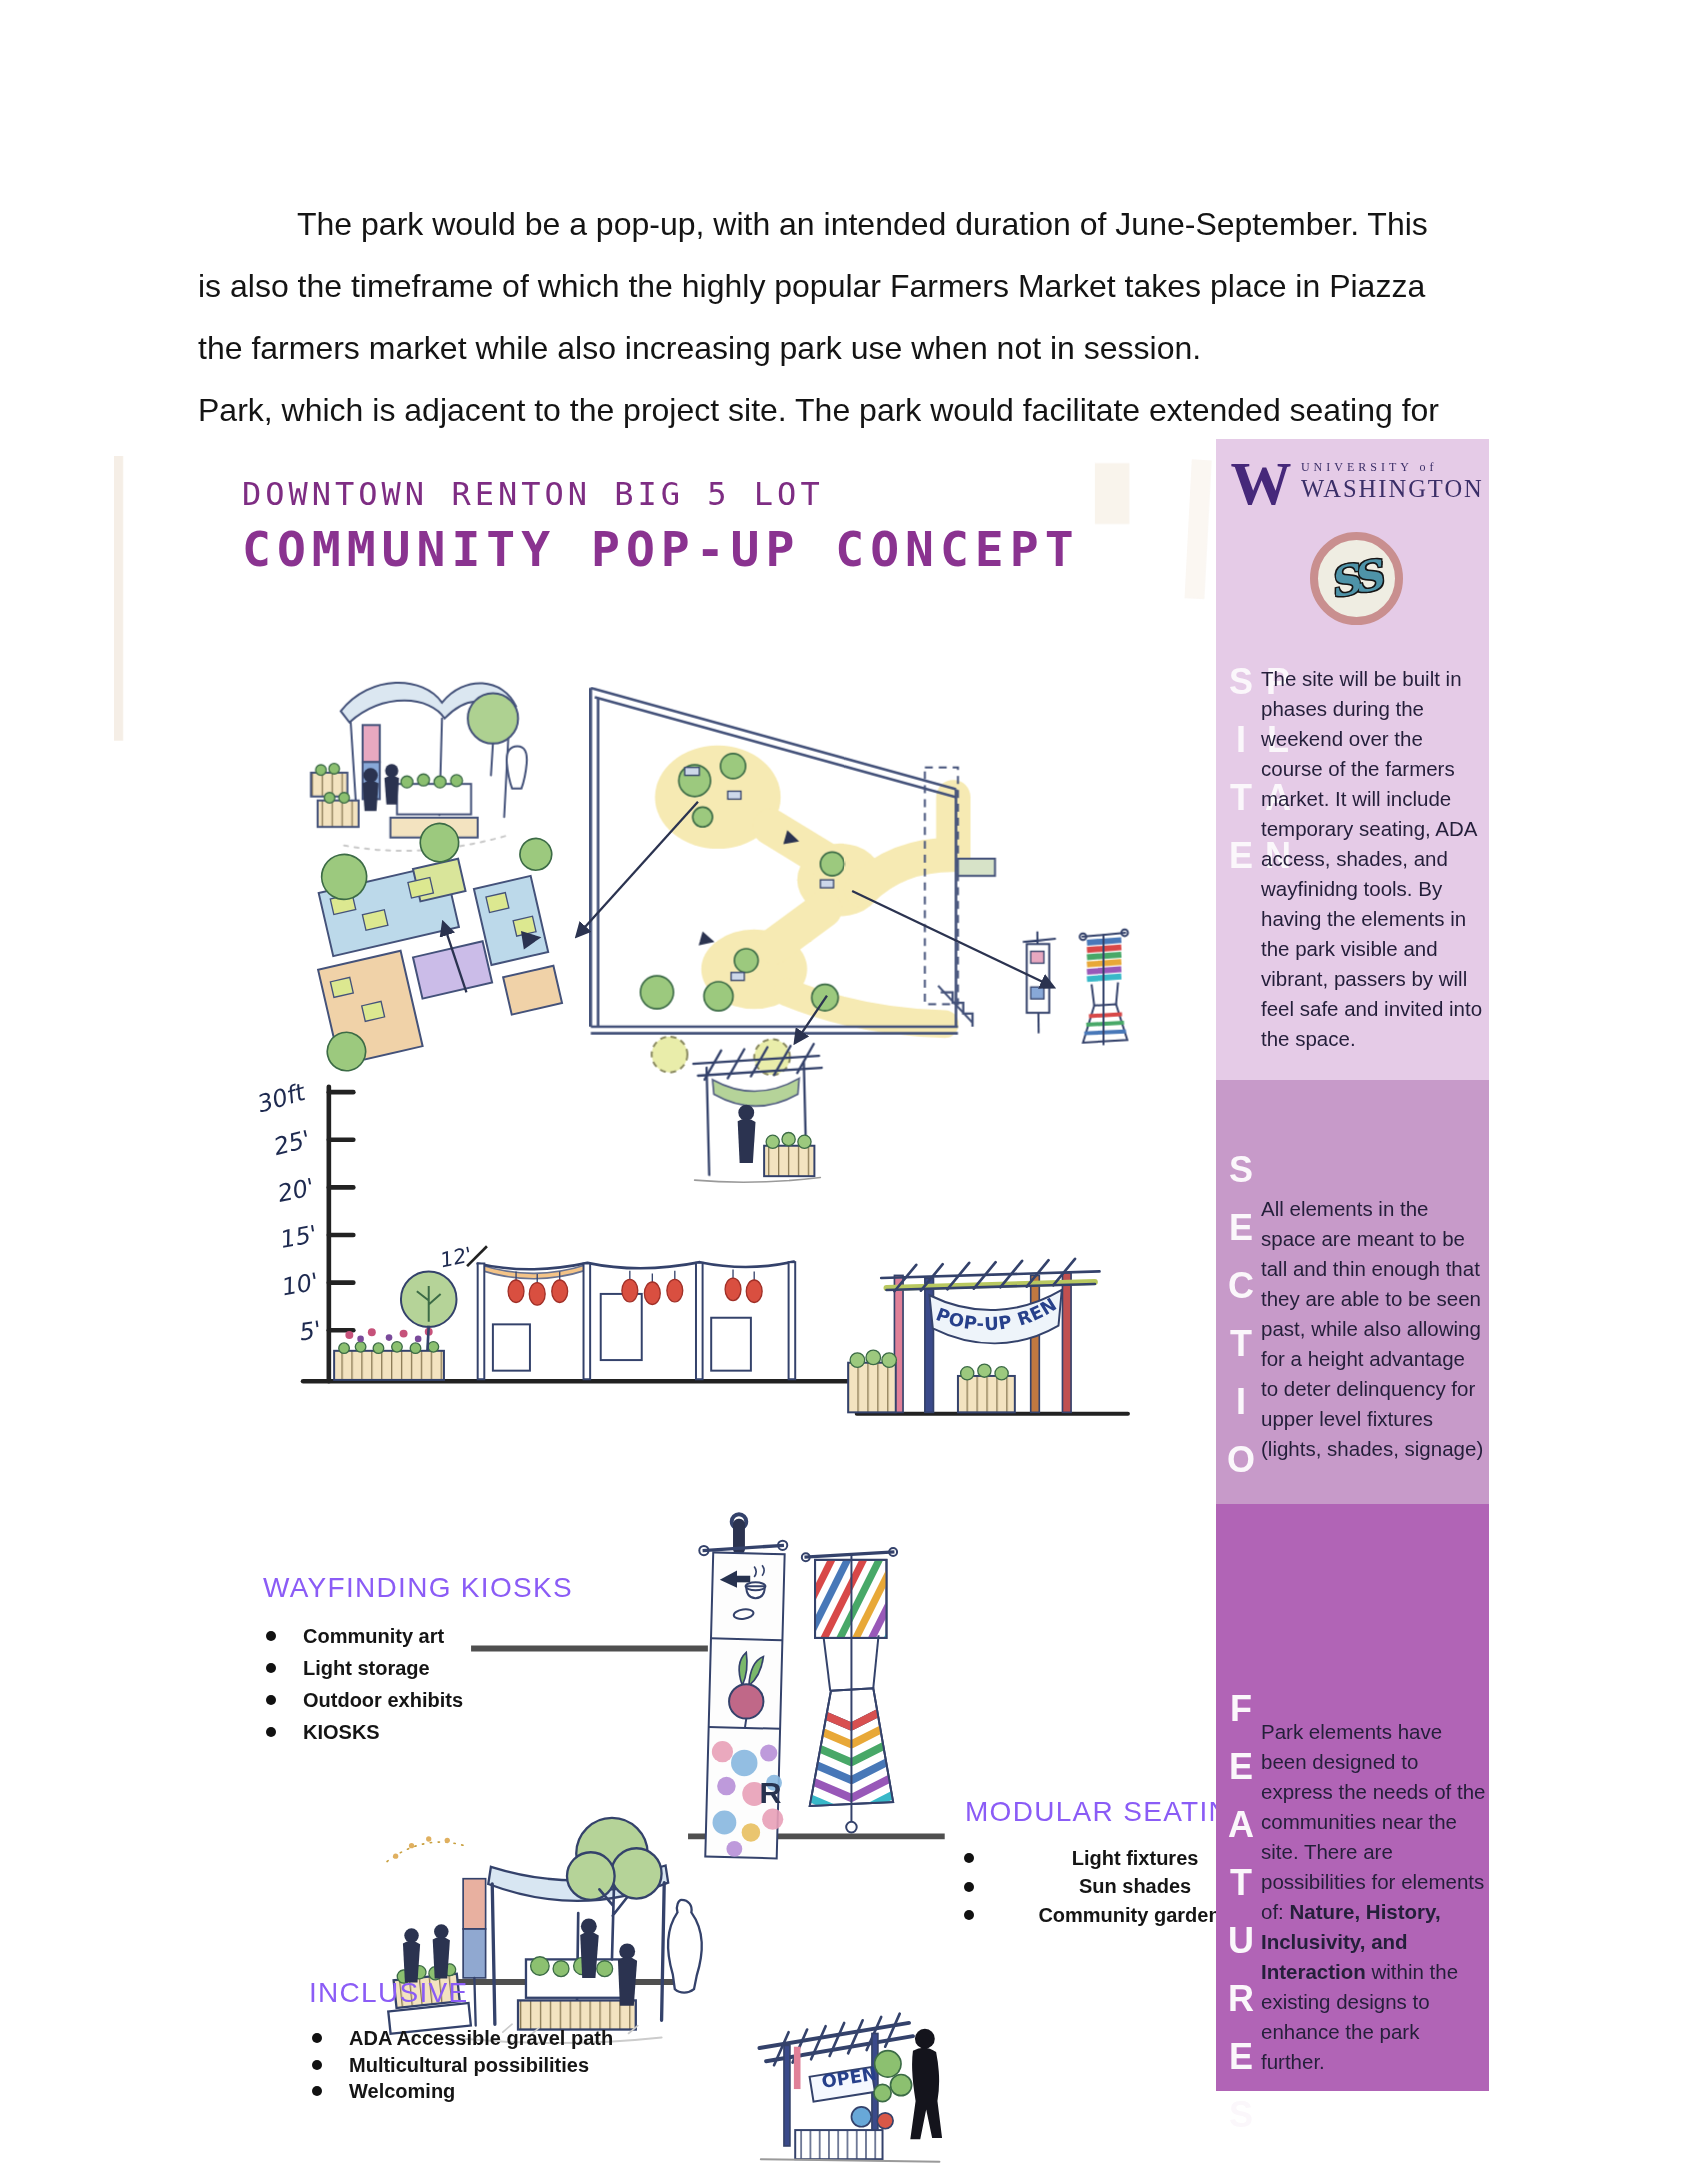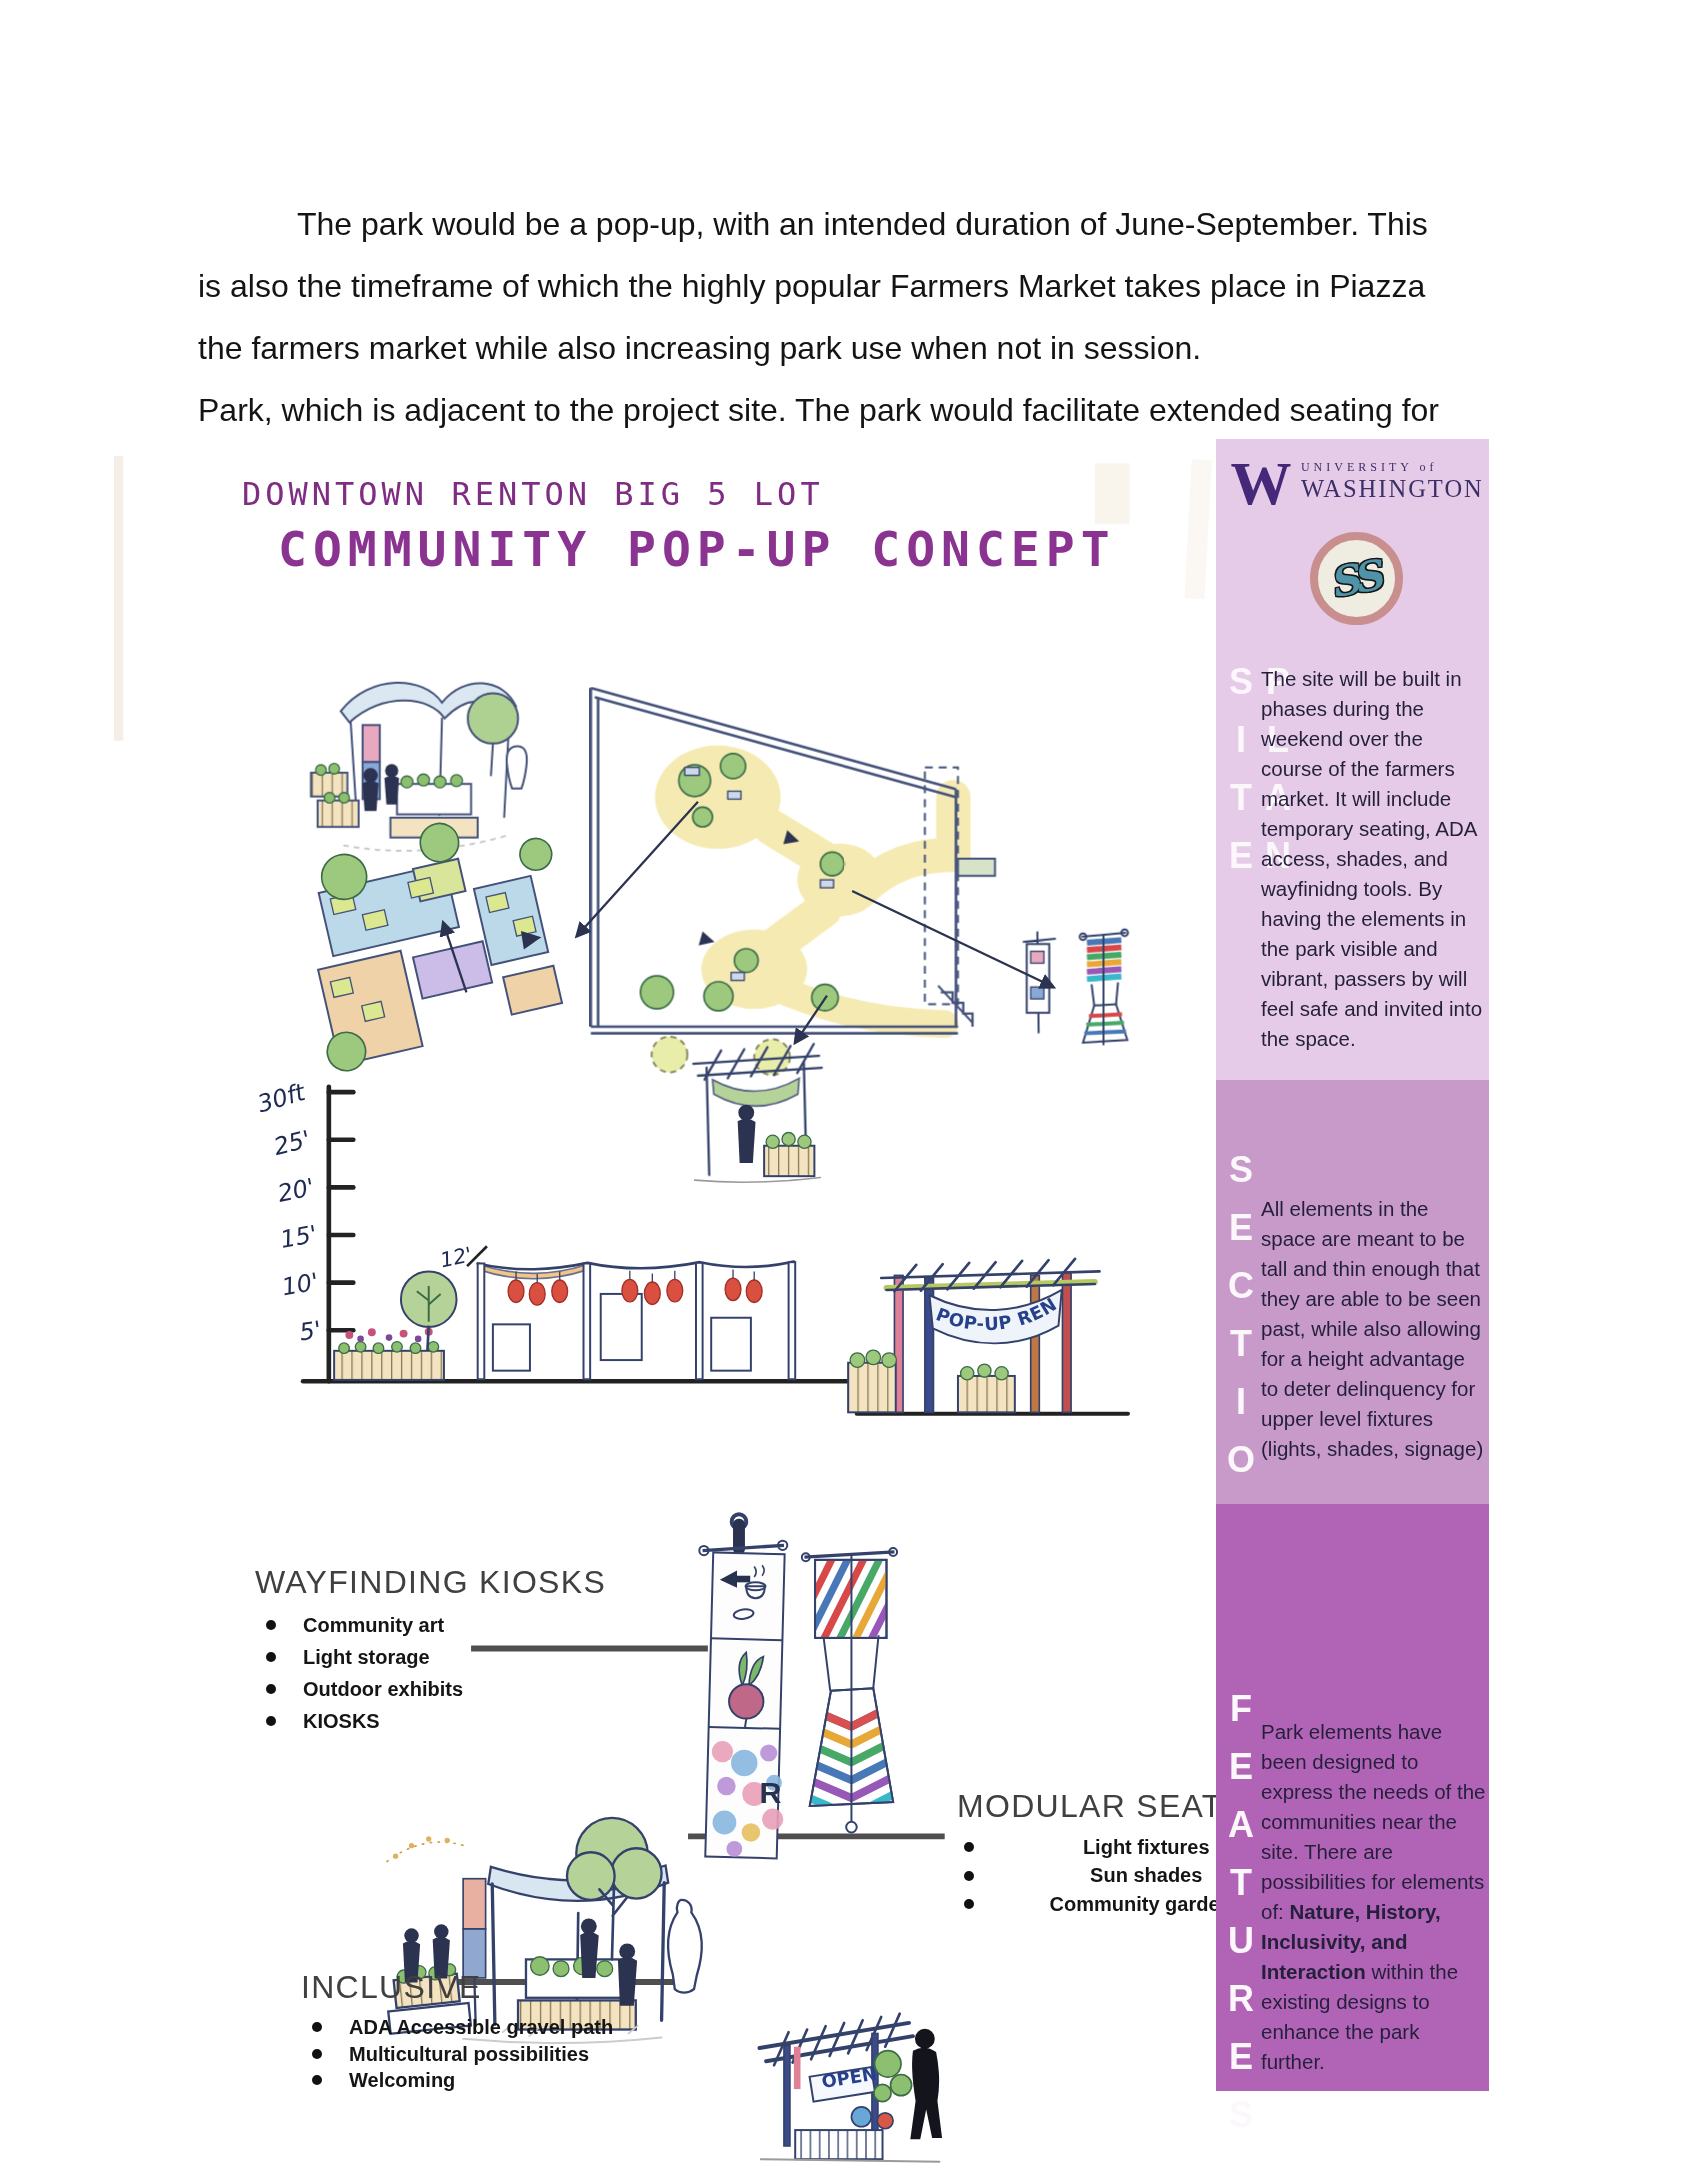--- a/index.html
+++ b/index.html
@@ -8,27 +8,27 @@
 
   
   .doc-paragraph{position:absolute;left:198px;top:193px;color:#141414;
       font-size:32px;line-height:62px;white-space:nowrap;}
   .doc-line.indent{padding-left:99px;}
 
   
   .kicker{position:absolute;left:242px;top:475px;color:#7e2d83;
       font-family:"DejaVu Sans Mono",monospace;font-size:32px;letter-spacing:4px;}
   .poster-title{position:absolute;left:242px;top:521px;color:#8a3390;
-      font-family:"DejaVu Sans Mono",monospace;font-size:48px;font-weight:bold;letter-spacing:6px;margin-left:36px;}
+      font-family:"DejaVu Sans Mono",monospace;font-size:48px;font-weight:bold;letter-spacing:6px;}
 
   
   .sketch{position:absolute;left:0;top:0;}
 
   
-  .callout h3{margin:8px;font-size:32px;font-weight:400;letter-spacing:1.3px;color:#404040;}
+  .callout h3{margin:16px;font-size:28px;font-weight:400;letter-spacing:1.3px;color:#8b5cf6;}
   .callout ul{list-style:none;margin:6.6px 0 0 0;padding:0;}
   .callout li{position:relative;padding-left:56px;font-size:20px;font-weight:bold;
       color:#151515;line-height:32px;}
   .callout li::before{content:"";position:absolute;left:18.5px;top:11.2px;width:10px;height:10px;
       border-radius:50%;background:#111;}
   #callout-wayfinding{position:absolute;left:247px;top:1556px;}
   #callout-modular{position:absolute;left:949px;top:1780px;}
   #callout-modular li{line-height:28.4px;text-align:center;}
   #callout-modular li::before{top:9.3px;left:14.6px;}
   #callout-modular li{padding-left:52px;}

